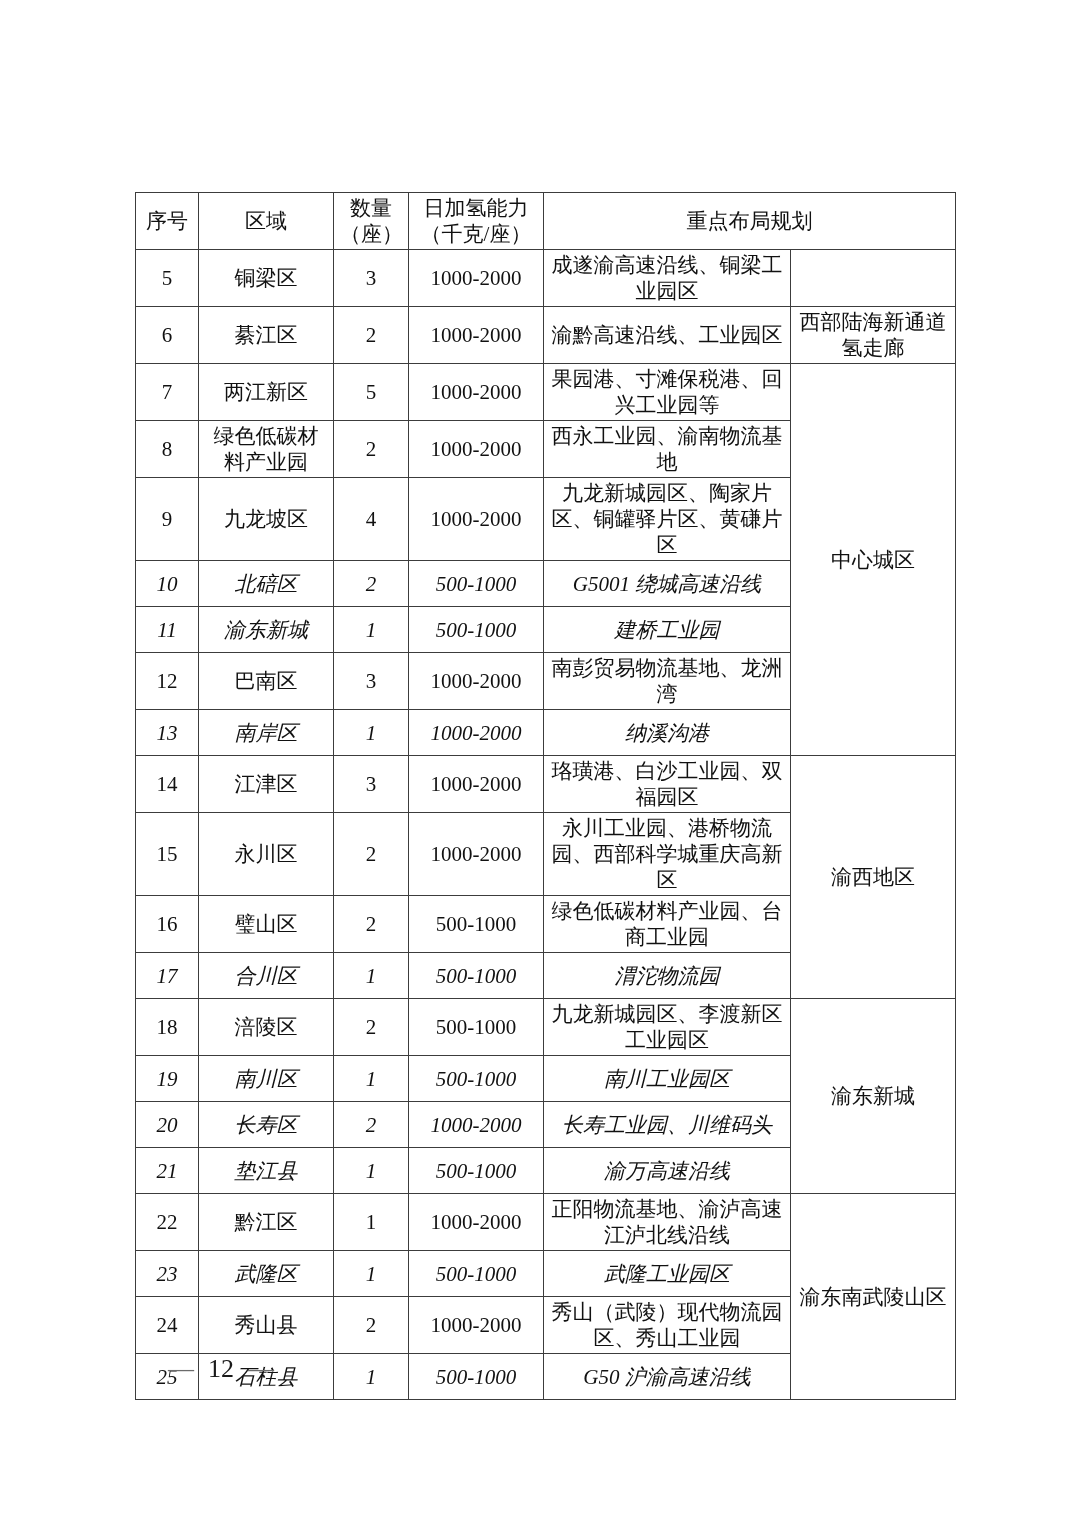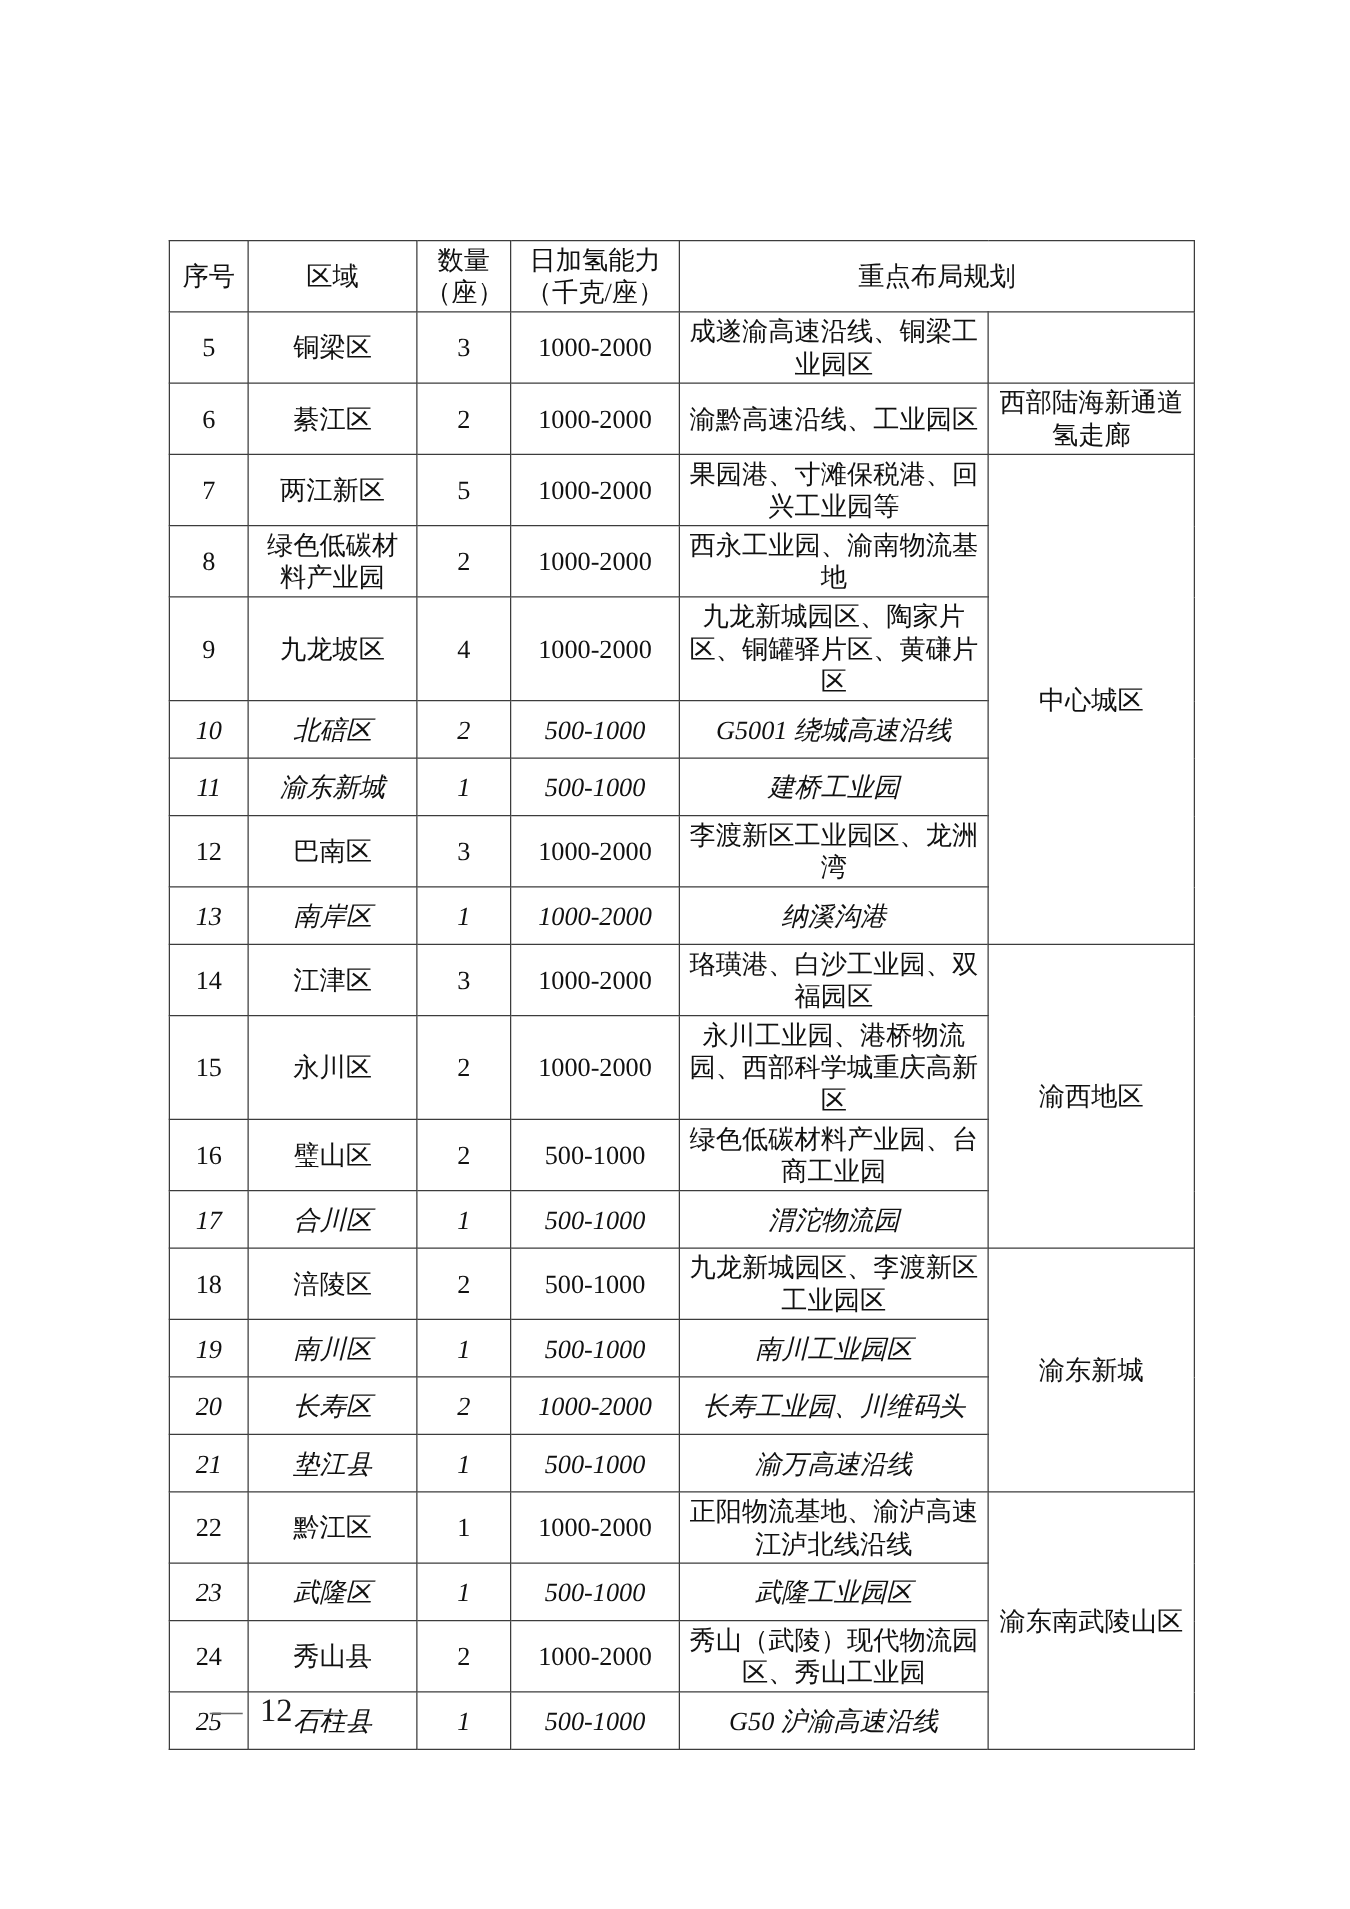--- a/index.html
+++ b/index.html
@@ -135,21 +135,21 @@
         <td>渝东新城</td>
         <td>1</td>
         <td>500-1000</td>
         <td>建桥工业园</td>
       </tr>
       <tr class="h2">
         <td>12</td>
         <td>巴南区</td>
         <td>3</td>
         <td>1000-2000</td>
-        <td>李渡新区工业园区、龙洲湾</td>
+        <td>南彭贸易物流基地、龙洲湾</td>
       </tr>
       <tr class="h1">
         <td>13</td>
         <td>南岸区</td>
         <td>1</td>
         <td>1000-2000</td>
         <td>纳溪沟港</td>
       </tr>
       <tr class="h2">
         <td>14</td>

